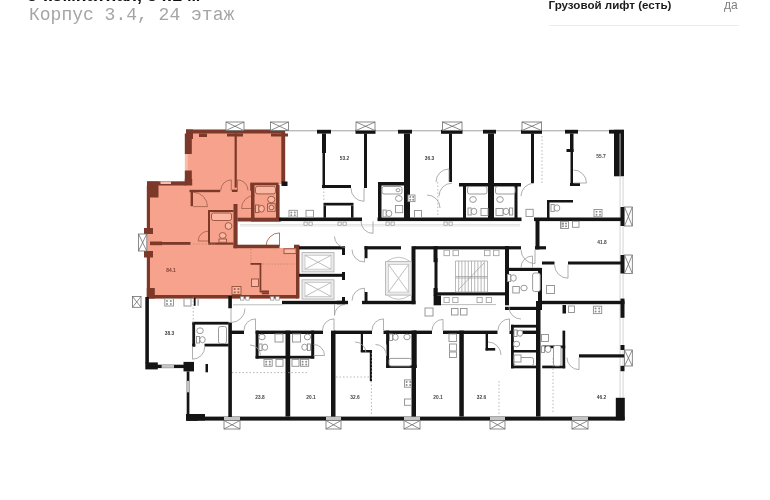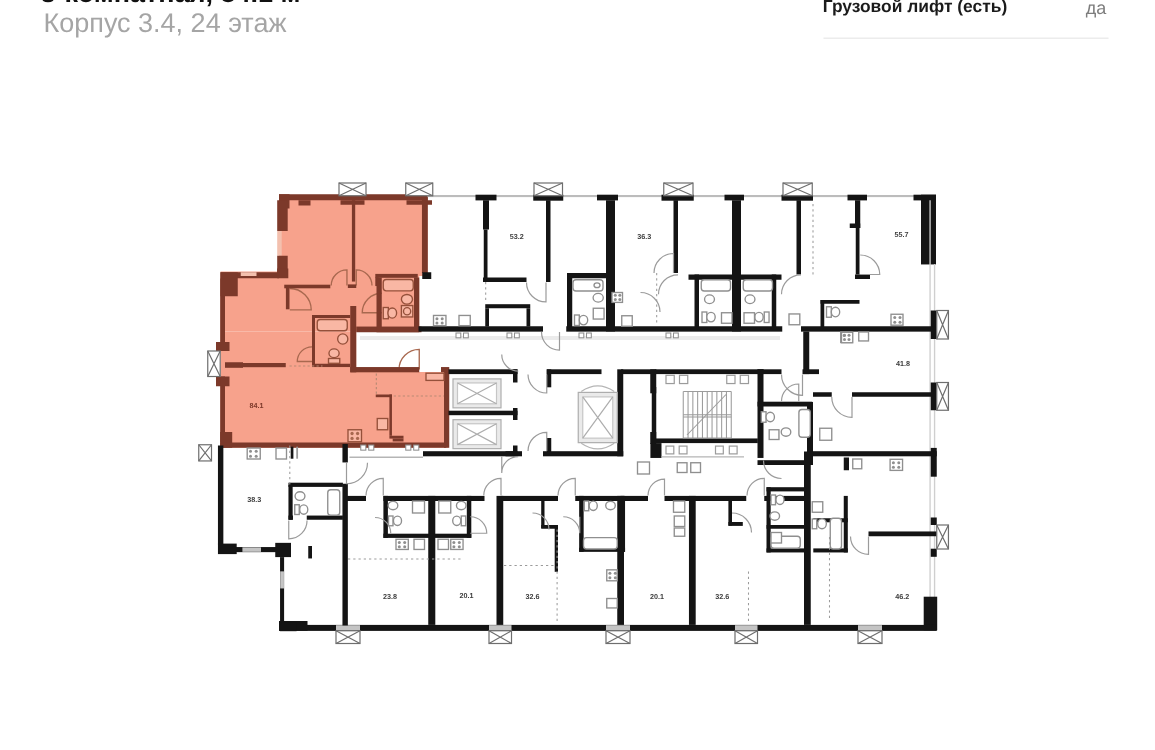--- a/index.html
+++ b/index.html
@@ -1,18 +1,18 @@
 <!DOCTYPE html>
 <html><head>
 <meta charset="utf-8">
 <style>
   html,body{margin:0;padding:0;background:#fff;width:770px;height:500px;overflow:hidden;}
   body{font-family:"Liberation Sans", sans-serif;position:relative;}
   .t1{position:absolute;left:27px;top:-15.5px;font-size:18px;font-weight:bold;color:#111;white-space:nowrap;}
-  .t2{position:absolute;left:29px;top:5px;font-size:18px;color:#a5a5a5;white-space:nowrap;}
+  .t2{position:absolute;left:29px;top:5px;font-size:18px;color:#a5a5a5;white-space:nowrap;font-family:Liberation Mono, monospace;}
   .r1{position:absolute;left:548.5px;top:-2px;font-size:11.6px;font-weight:bold;color:#1b1b1b;white-space:nowrap;}
   .r2{position:absolute;left:700px;width:37.6px;top:-2px;font-size:12px;color:#7e7e7e;text-align:right;}
   .div{position:absolute;left:548.5px;top:25px;width:190px;height:1px;background:#ececec;}
   svg{position:absolute;left:0;top:0;}
 </style>
 </head>
 <body>
 
 <div class="t1">3-комнатная, 84.1 м²</div>
 

